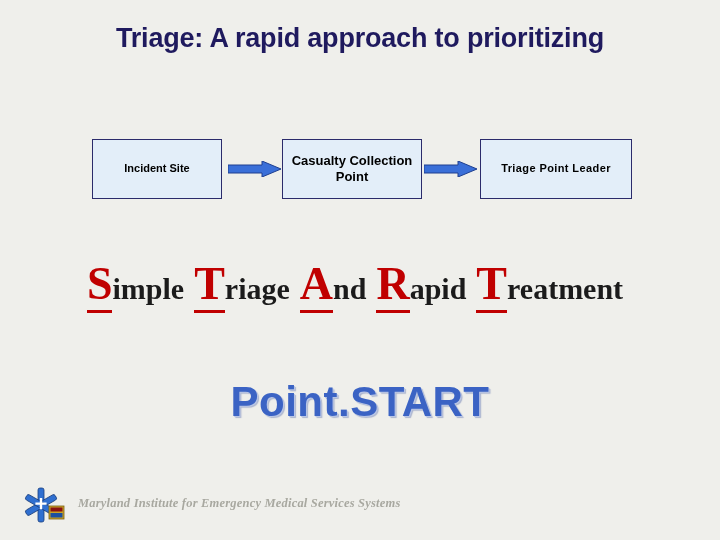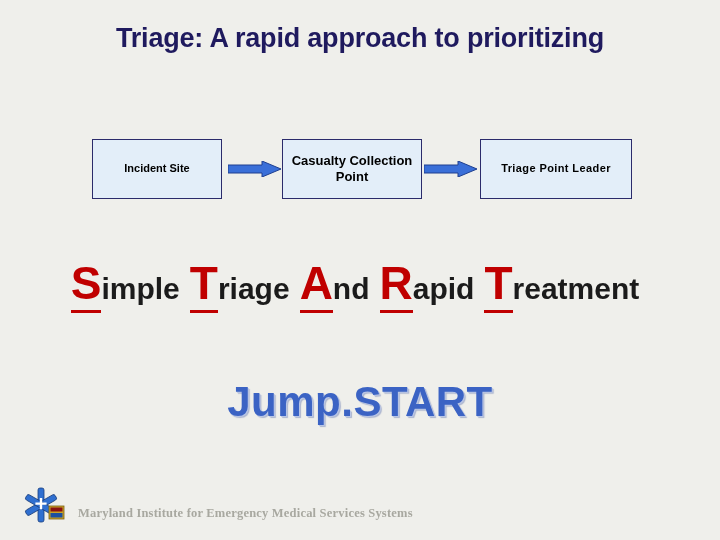--- a/index.html
+++ b/index.html
@@ -69,21 +69,21 @@
   .arrow-2 { left: 332px; }
 
   .acronym {
     position: absolute;
     top: 262px;
     left: 40px;
     width: 640px;
     text-align: center;
     white-space: nowrap;
     color: #1b1b1b;
-    font-family: Liberation Sans, sans-serif;
+    font-family: Liberation Serif, serif;
     font-weight: bold;
     font-size: 30px;
   }
   .acronym .cap {
     color: #c00000;
     font-size: 46px;
     border-bottom: 3px solid #c00000;
     padding-bottom: 1px;
     line-height: 0.95;
   }
@@ -106,23 +106,24 @@
   .footer {
     position: absolute;
     left: 0;
     bottom: 0;
     width: 720px;
     height: 62px;
   }
   .footer-text {
     position: absolute;
     left: 78px;
-    top: 28px;
+    top: 18px;
     color: #a8a8a0;
     font-family: "Liberation Serif", serif;
+    font-style: italic;
     font-weight: bold;
     font-size: 12.5px;
     letter-spacing: 0.2px;
   }
   .logo {
     position: absolute;
     left: 24px;
     top: 8px;
     width: 46px;
     height: 42px;
@@ -162,21 +163,21 @@
     <div class="box box-3">
       <span>Triage Point Leader</span>
     </div>
 
   </div>
 
   <div class="acronym">
     <span class="word"><span class="cap">S</span><span>imple</span></span><span class="word"><span class="cap">T</span><span>riage</span></span><span class="word"><span class="cap">A</span><span>nd</span></span><span class="word"><span class="cap">R</span><span>apid</span></span><span class="word"><span class="cap">T</span><span>reatment</span></span>
   </div>
 
-  <div class="jumpstart">Jump.START</div>
+  <div class="jumpstart">Point.START</div>
 
   <div class="footer">
     <div class="logo">
       <svg width="46" height="42" viewBox="0 0 46 42" xmlns="http://www.w3.org/2000/svg">
         <g transform="translate(17,19)">
           <g fill="#2f6fd0" stroke="#1b3f7d" stroke-width="0.8">
             <rect x="-3" y="-17" width="6" height="34" rx="2"></rect>
             <rect x="-3" y="-17" width="6" height="34" rx="2" transform="rotate(60)"></rect>
             <rect x="-3" y="-17" width="6" height="34" rx="2" transform="rotate(120)"></rect>
           </g>

